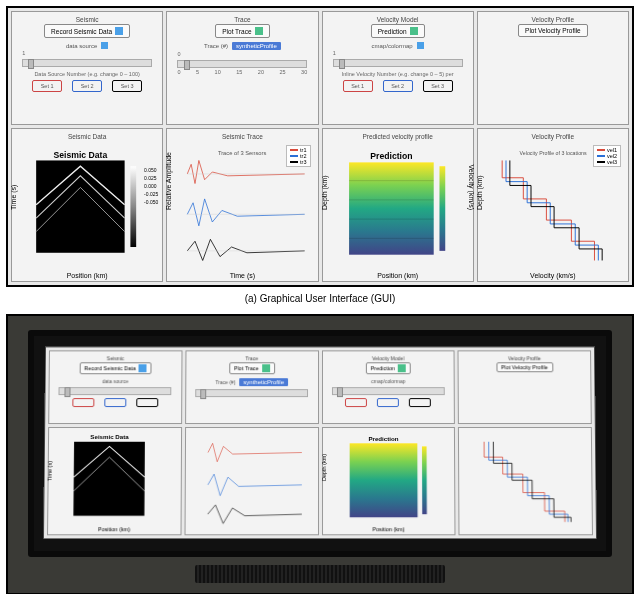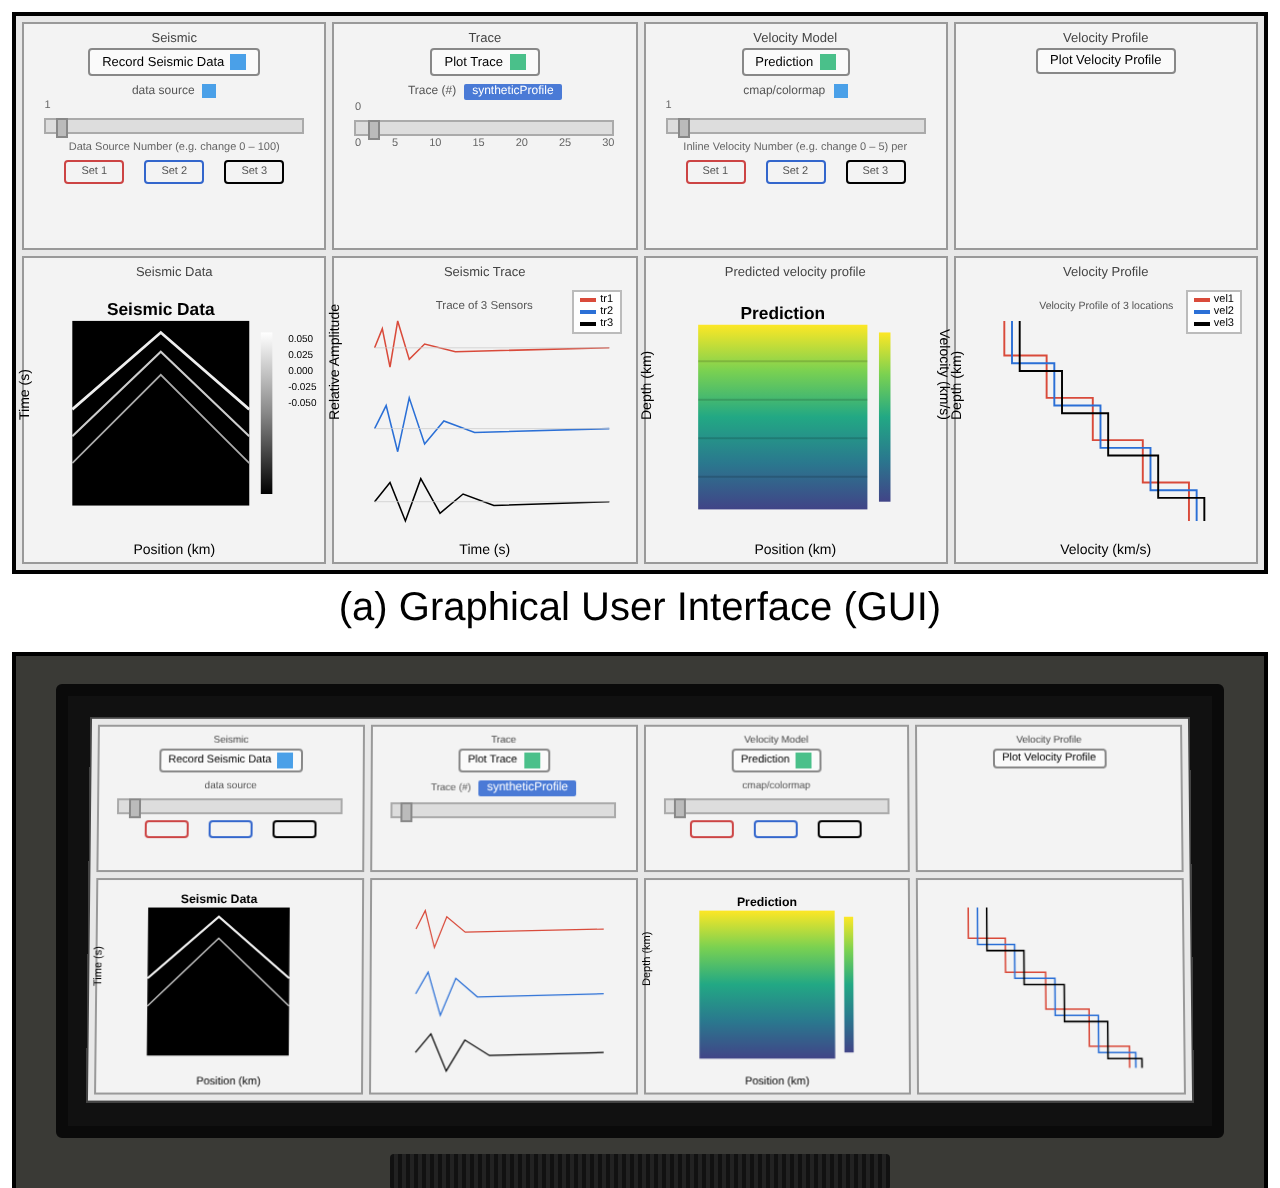--- a/index.html
+++ b/index.html
@@ -81,21 +81,21 @@
   .axis-label-y { position:absolute; left:-2px; top:50%; transform: translateY(-50%) rotate(-90deg); transform-origin:left center; font-size:7px; white-space:nowrap;}
   .axis-label-y2 { position:absolute; right:-2px; top:50%; transform: translateY(-50%) rotate(90deg); transform-origin:right center; font-size:7px; white-space:nowrap;}
   .axis-label-x { position:absolute; bottom:-1px; left:50%; transform:translateX(-50%); font-size:7px;}
   .plot-svg { display:block; }
   .legend {
     position:absolute; top:4px; right:4px; background:rgba(255,255,255,0.9);
     border:1px solid #bbb; padding:1px 3px; font-size:5.5px;
   }
   .legend-item { display:flex; align-items:center; gap:2px;}
   .legend-swatch { width:8px; height:2px; }
-  .caption { text-align:center; font-size:20px; margin-top:6px;}
+  .caption { text-align:center; font-size:10px; margin-top:6px;}
   
   .photo-wrap {
     border: 2px solid #000;
     background: #3a3a36;
     padding: 14px 20px 36px 20px;
     position: relative;
   }
   .monitor {
     background: #111;
     border: 6px solid #0a0a0a;

